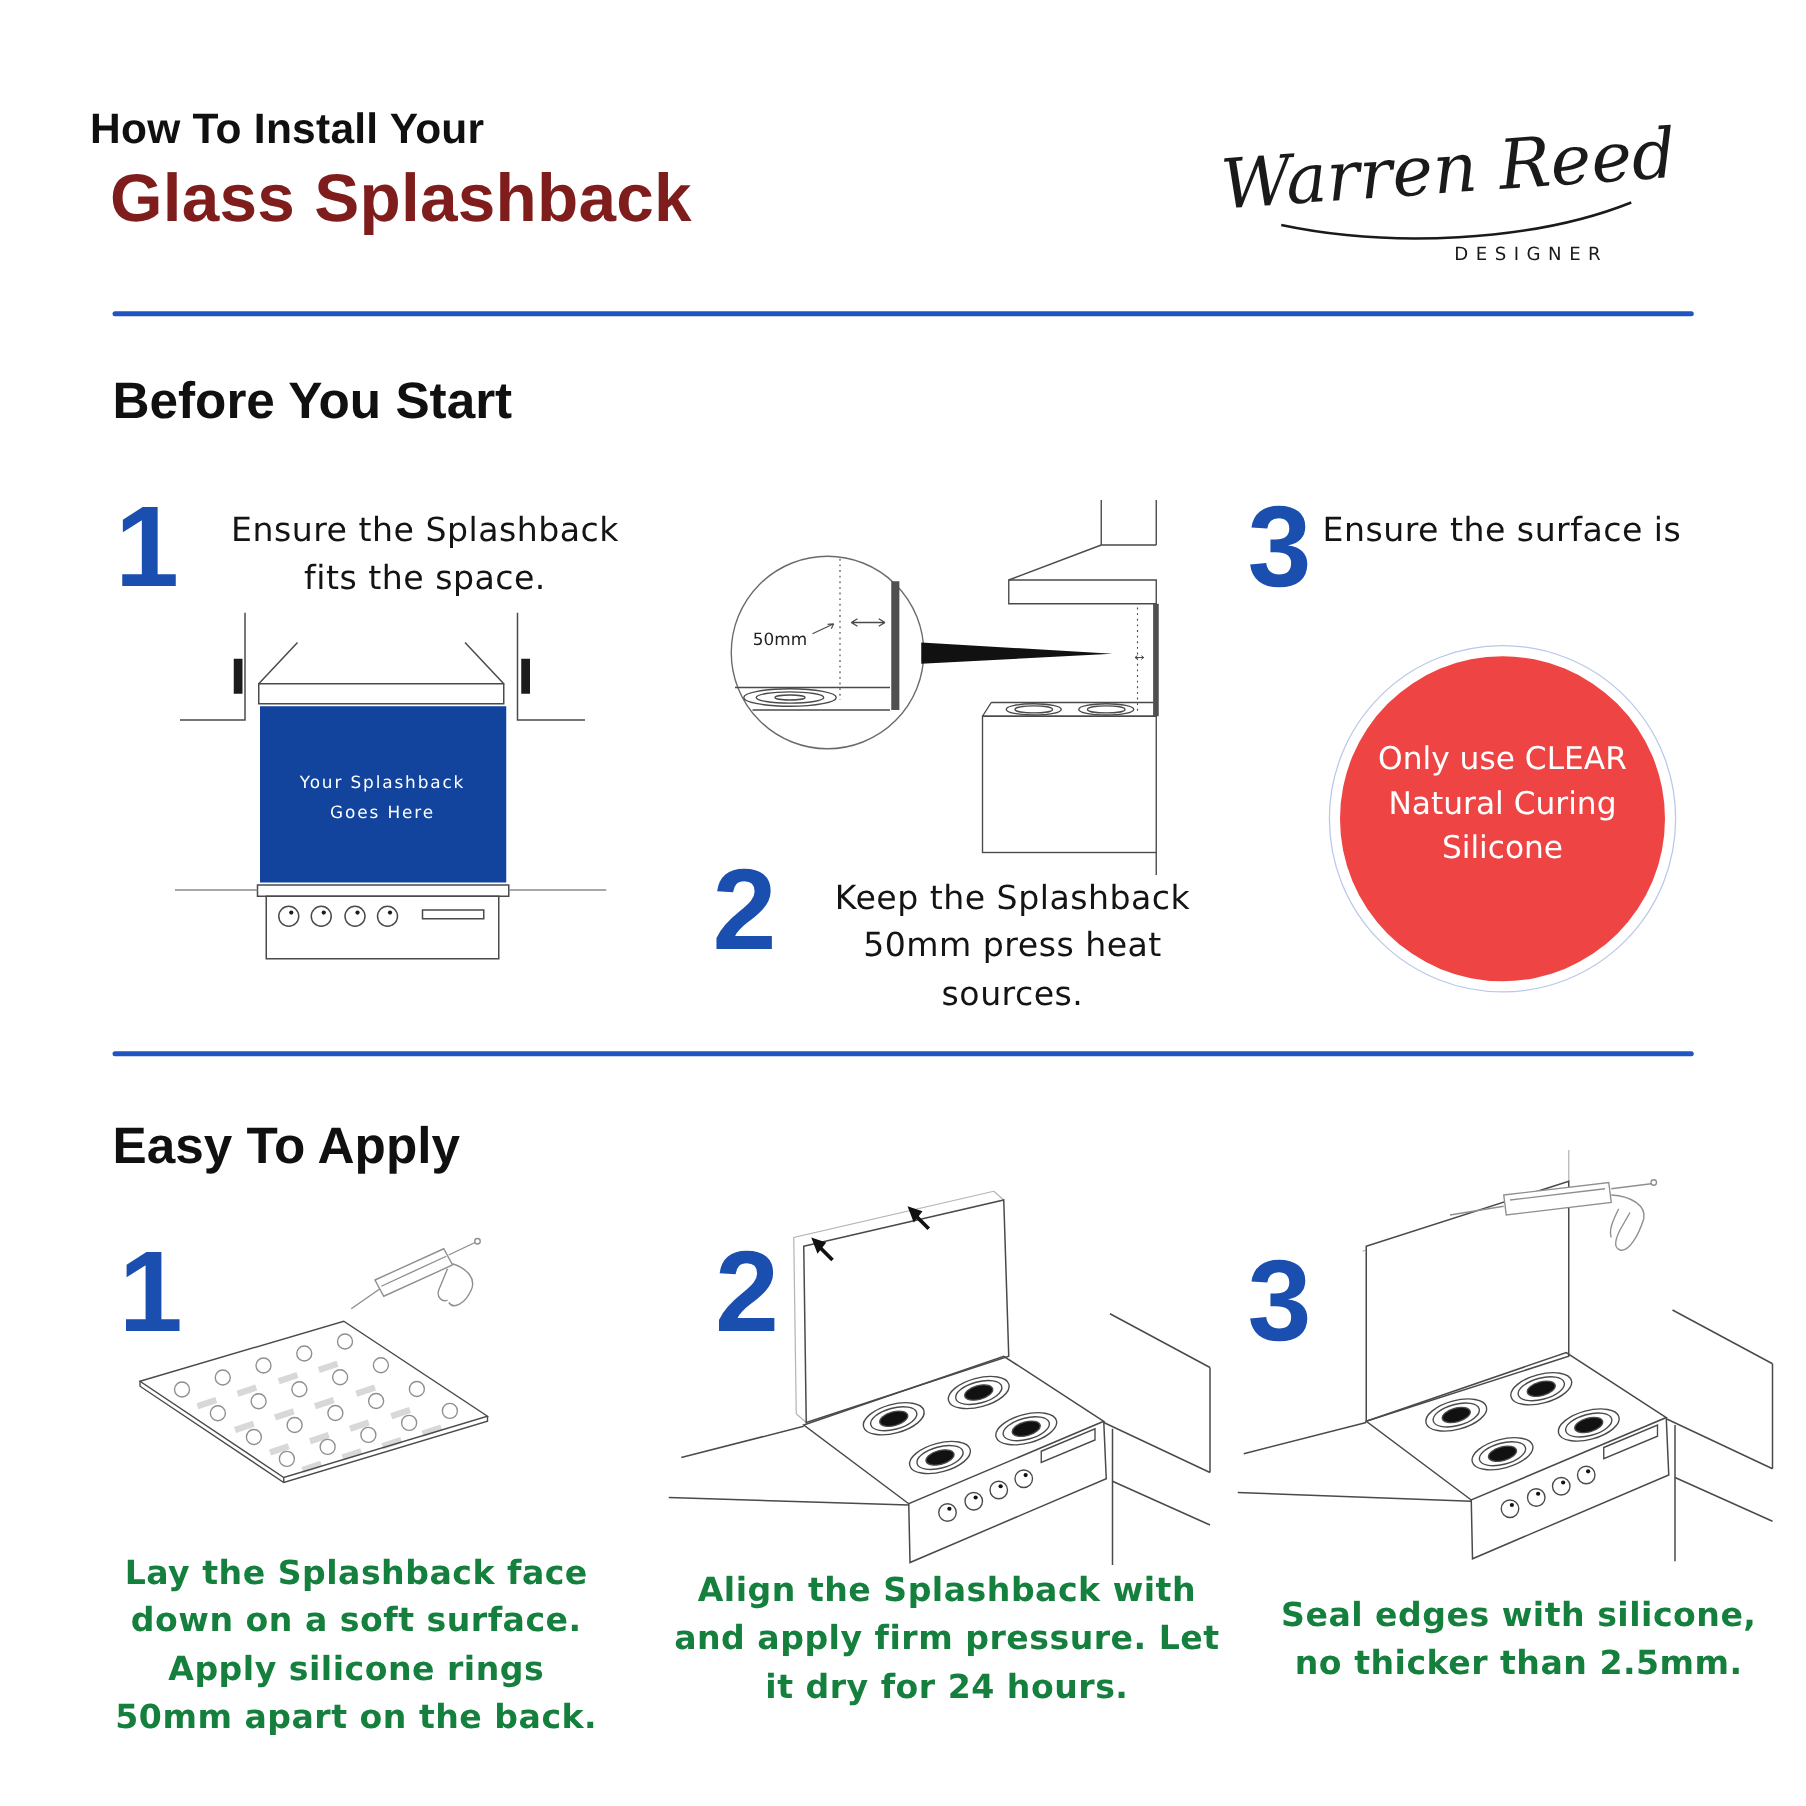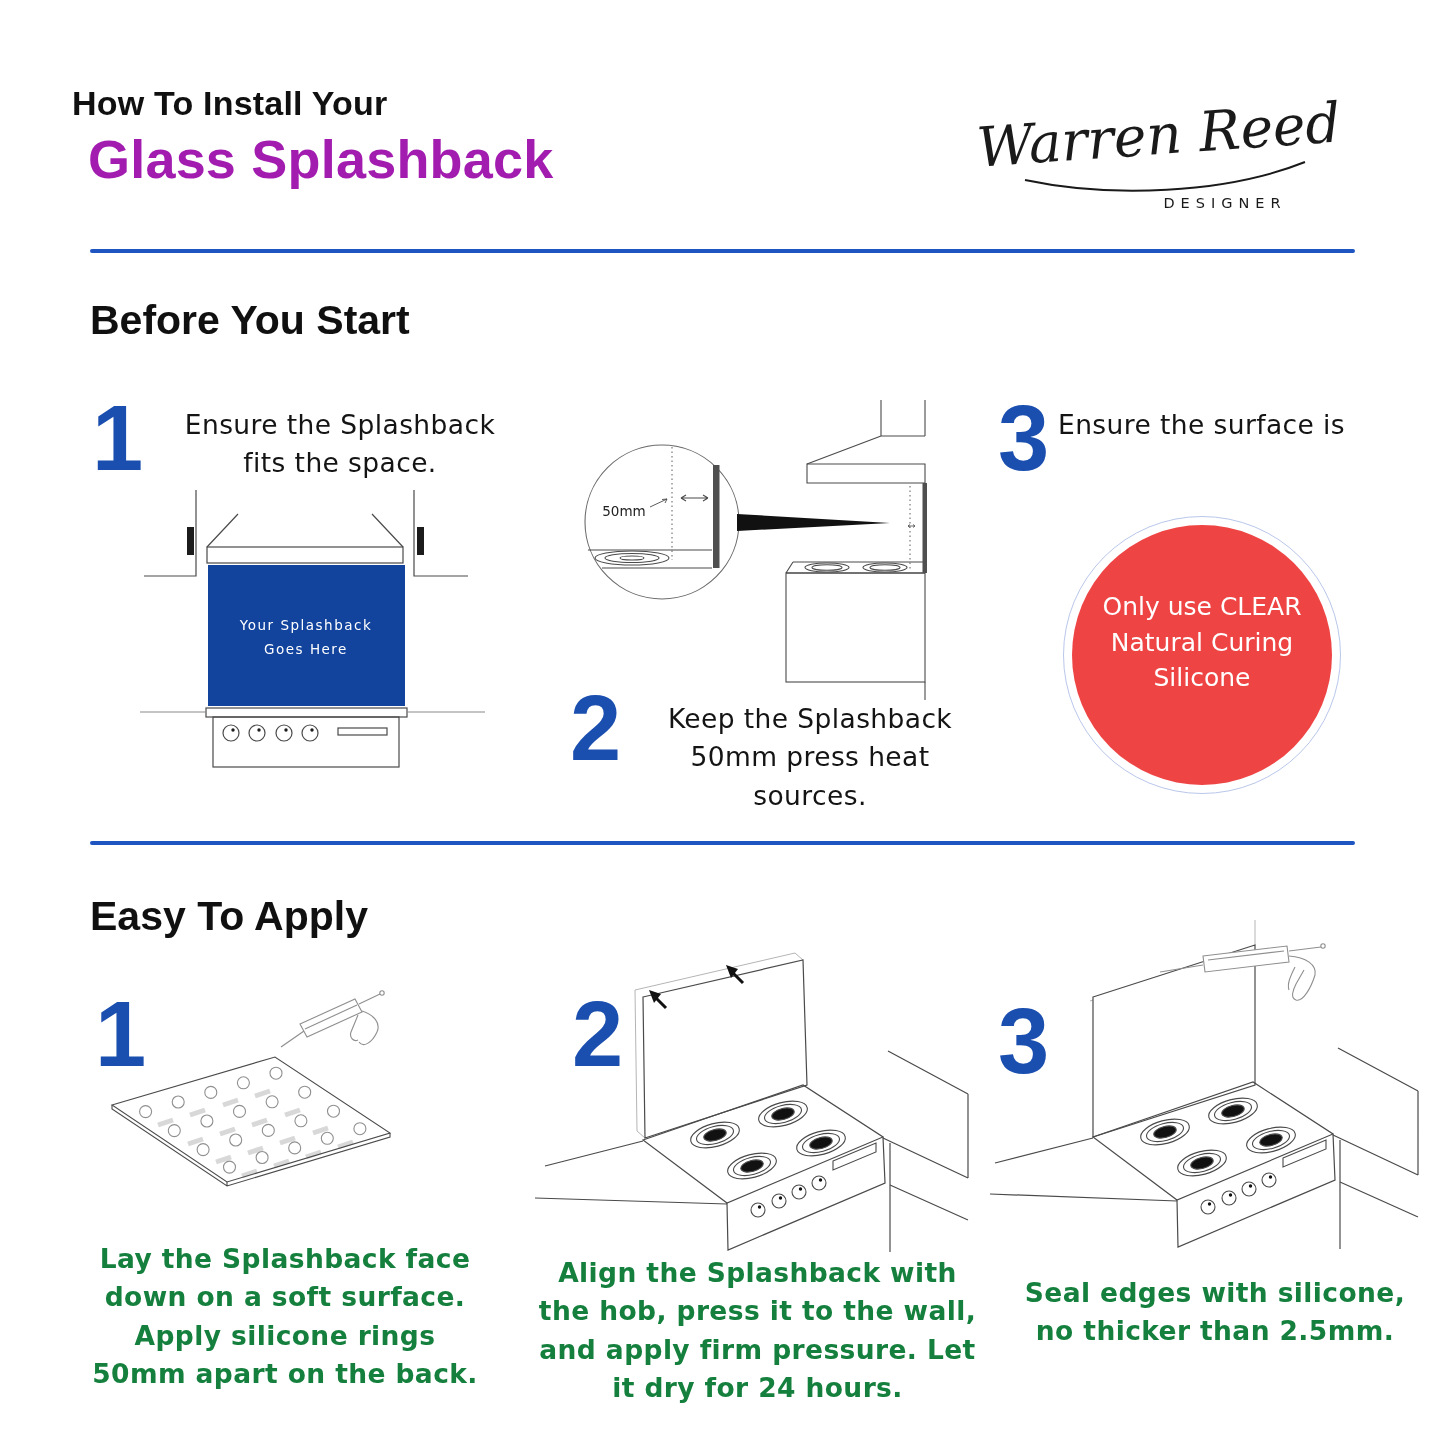--- a/index.html
+++ b/index.html
@@ -1,20 +1,20 @@
 <!DOCTYPE html>
 <html><head>
 <meta charset="utf-8">
 <style>
   html,body{margin:0;padding:0;background:#ffffff;}
   .canvas{position:relative;width:1445px;height:1445px;background:#ffffff;overflow:hidden;
           font-family:"Liberation Sans",sans-serif;color:#111;}
   .abs{position:absolute;}
   .title1{font-size:34px;font-weight:700;letter-spacing:0.2px;color:#101010;}
-  .title2{font-size:54px;font-weight:700;letter-spacing:0.2px;color:#a21caf;}
+  .title2{font-size:54px;font-weight:700;letter-spacing:0.2px;color:#7f1d1d;}
   .divider{height:4px;background:#1E55C0;border-radius:2px;}
   .h2{font-size:41px;font-weight:700;color:#101010;}
   .num{font-size:92px;line-height:1;font-weight:700;color:#1B4FAF;font-family:"Liberation Sans",sans-serif;}
   .steptext{font-family:"DejaVu Sans",sans-serif;font-weight:400;font-size:26.5px;line-height:1.45;
             letter-spacing:0.4px;color:#141414;}
   .center{text-align:center;}
   .caption{font-family:"DejaVu Sans",sans-serif;font-weight:700;font-size:26.5px;line-height:1.45;
            letter-spacing:0.4px;color:#15803d;text-align:center;}
   .badge{width:260px;height:260px;border-radius:50%;background:#ef4444;position:absolute;}
   .badge::after{content:"";position:absolute;left:-9px;top:-9px;right:-9px;bottom:-9px;
@@ -251,21 +251,20 @@
       <g>
         <line x1="136" y1="78" x2="126" y2="68" stroke="#111" stroke-width="3"></line>
         <polygon points="119,60 131,64 124,73" fill="#111"></polygon>
         <line x1="213" y1="53" x2="203" y2="43" stroke="#111" stroke-width="3"></line>
         <polygon points="196,35 208,39 201,48" fill="#111"></polygon>
       </g>
     </svg>
   </div>
   <div class="abs caption" style="left:535px;top:1254px;width:445px;">
     <div>Align the Splashback with</div>
-    <div>the hob, press it to the wall,</div>
     <div>and apply firm pressure. Let</div>
     <div>it dry for 24 hours.</div>
   </div>
 
   <div class="abs num" style="left:998px;top:995px;">3</div>
   <div class="abs" style="left:990px;top:920px;width:455px;height:330px;">
     <svg width="455" height="330" viewBox="0 0 455 330">
       <g stroke="#b5b5b5" stroke-width="1" fill="none">
         <path d="M100,81 L262,29 M265,0 V25"></path>
       </g>

